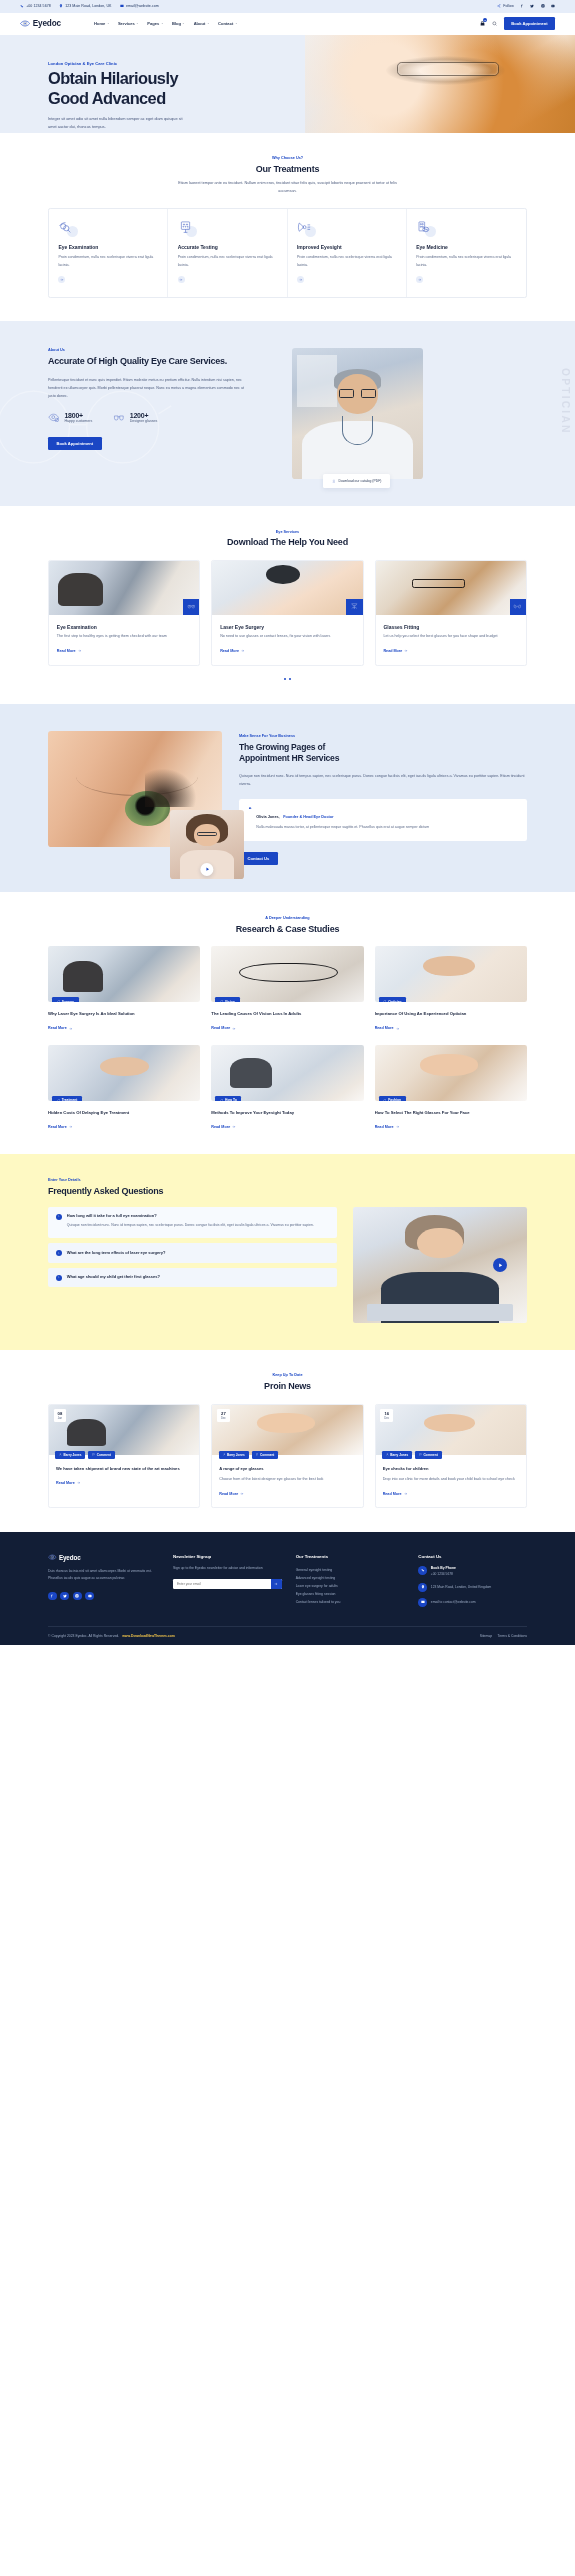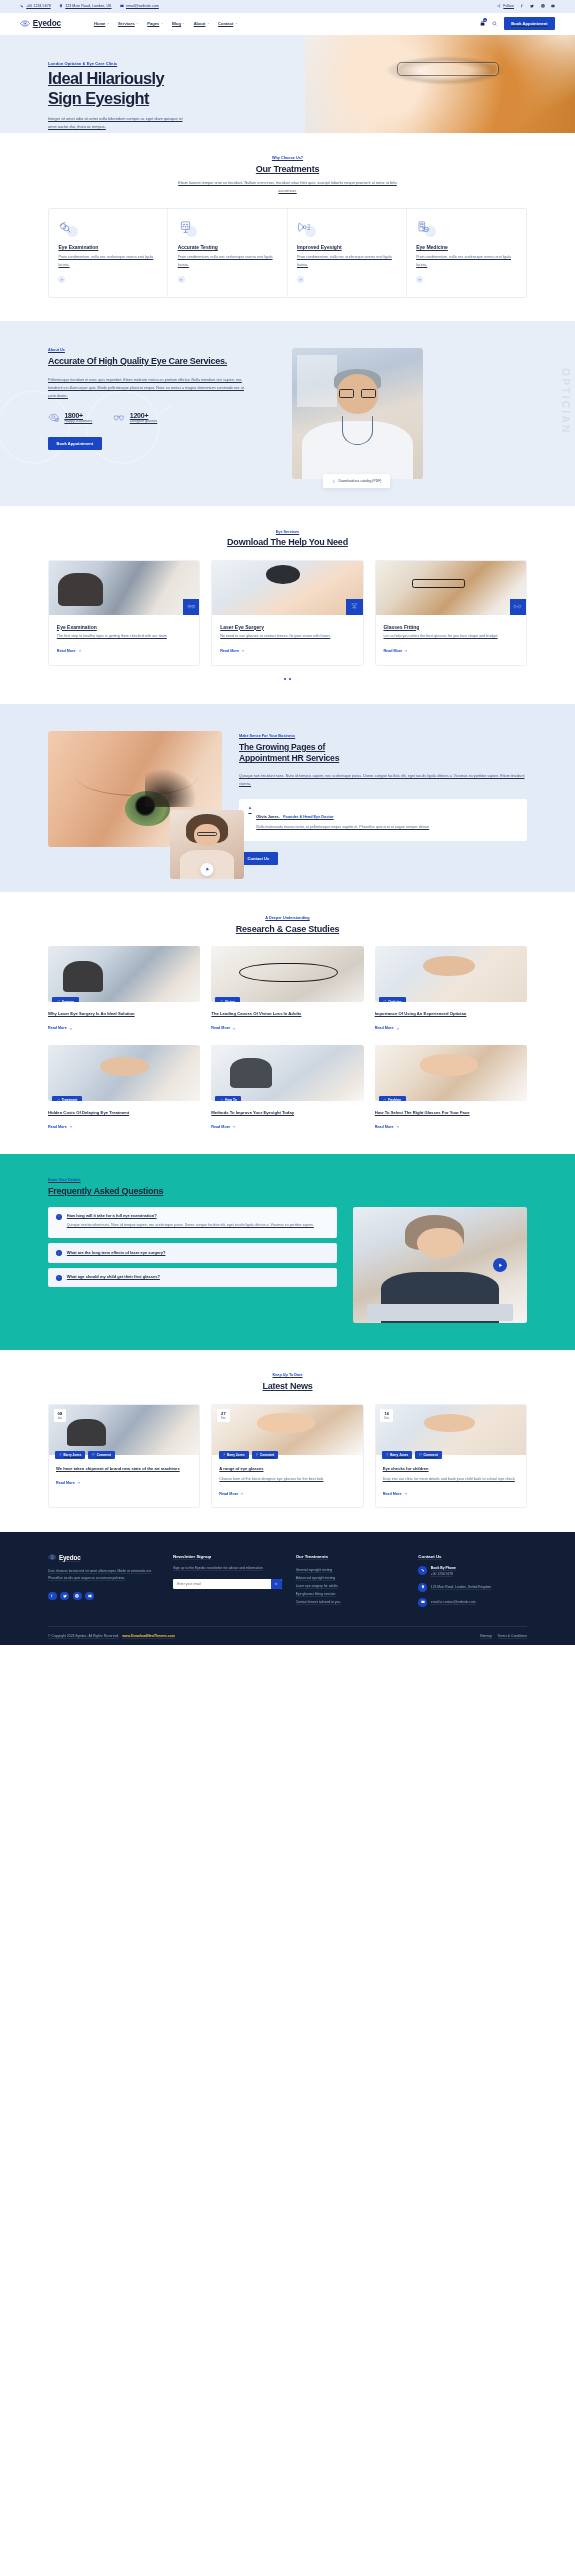--- a/index.html
+++ b/index.html
@@ -1,21 +1,21 @@
 <!DOCTYPE html>
 <html style="font-size:12.5px"><head>
 <meta charset="utf-8">
 <style>
   * { margin:0; padding:0; box-sizing:border-box; }
   body {
     width:575px; background:#fff;
     font-family:"Liberation Sans", sans-serif;
     color:#23304a; -webkit-font-smoothing:antialiased;
   }
-  .wrap { width:575px;text-decoration:underline; }
+  .wrap { width:575px; }
   .container { width:479px; margin:0 auto; }
 
   
   .topbar {
     background:#e6edf9; height:12.5px; display:flex; align-items:center;
     padding:0 20.3px; font-size:3.6px; color:#1f3560; letter-spacing:.01em;
   }
   .tb-left { display:flex; gap:8.6px; align-items:center; }
   .tb-item { display:flex; gap:2px; align-items:center; }
   .tb-ic { width:3.9px; height:3.9px; fill:#1a46c4; display:block; }
@@ -253,21 +253,21 @@
   .g3 { background:linear-gradient(140deg,#eef1f5 0%,#dee5ec 32%,#f0e6db 60%,#e8dccf 100%); }
   .g3:after { content:""; position:absolute; left:32%; top:18%; width:34%; height:36%; border-radius:48%; background:#e3bd9c; }
   .g4 { background:linear-gradient(130deg,#e9edf2 0%,#d2dae4 28%,#b8c4d2 52%,#ece6df 78%,#f6f4f1 100%); }
   .g4:after { content:""; position:absolute; left:34%; top:22%; width:32%; height:34%; border-radius:48%; background:#e5c1a2; }
   .g5 { background:linear-gradient(145deg,#f1f3f6 0%,#dfe5ec 34%,#cdd6e0 58%,#eee8e1 86%,#faf8f6 100%); }
   .g5:after { content:""; position:absolute; left:12%; top:24%; width:28%; height:54%; border-radius:40% 40% 12% 12%; background:#474b52; }
   .g6 { background:linear-gradient(135deg,#f5f1ec 0%,#e9dccd 32%,#d8bfa4 58%,#f1e9e1 86%,#faf8f6 100%); }
   .g6:after { content:""; position:absolute; left:30%; top:16%; width:38%; height:40%; border-radius:46%; background:#edc8a8; }
 
   
-  .faq { background:#14b8a6; padding:23.5px 0 27px; }
+  .faq { background:#fef9c3; padding:23.5px 0 27px; }
   .faq-eyebrow { font-size:3.8px; font-weight:700; color:#1a46c4; }
   .faq-h2 { font-size:9px; font-weight:700; color:#18223c; letter-spacing:-.027em; margin-top:3.9px; }
   .faq-row { display:flex; gap:15.7px; margin-top:11px; }
   .faq-left { flex:1; }
   .faq-item {
     background:#f2f6fc; border-radius:2px; padding:6.3px 7.8px; margin-bottom:5.5px;
     display:flex; gap:4.7px; align-items:flex-start; cursor:pointer;
   }
   .faq-item.open { background:#f7fafe; padding-bottom:8.6px; }
   .faq-badge {
@@ -475,22 +475,22 @@
         </svg>
       <button class="btn-book">Book Appointment</button>
     </div>
   </div>
 
   <div class="hero">
     <div class="hero-img"></div>
     <div class="hero-inner">
       <div class="hero-eyebrow">London Optician &amp; Eye Care Clinic</div>
       <h1 class="hero-h1">
-        <span>Ideal Hilariously</span><br>
-        <span>Sign Eyesight</span>
+        <span>Obtain Hilariously</span><br>
+        <span>Good Advanced</span>
       </h1>
       <p class="hero-p">Integer sit amet odio sit amet nulla bibendum semper ac eget diam quisque sit amet auctor dui, rhoncus tempus.</p>
 
     </div>
   </div>
 
   <div class="sec">
     <div class="container">
       <div class="sec-eyebrow">Why Choose Us?</div>
       <div class="sec-title">Our Treatments</div>
@@ -937,21 +937,21 @@
               </svg>
           </div>
         </div>
       </div>
     </div>
   </div>
 
   <div class="sec">
     <div class="container">
       <div class="sec-eyebrow">Keep Up To Date</div>
-      <div class="sec-title">Latest News</div>
+      <div class="sec-title">Proin News</div>
       <div class="news-grid">
 
         <div class="news-card">
           <div class="news-imgwrap">
             <div class="cs-img n1"></div>
             <div class="news-date">
               <div class="news-day">08</div>
               <div class="news-mon">Jan</div>
             </div>
           </div>

